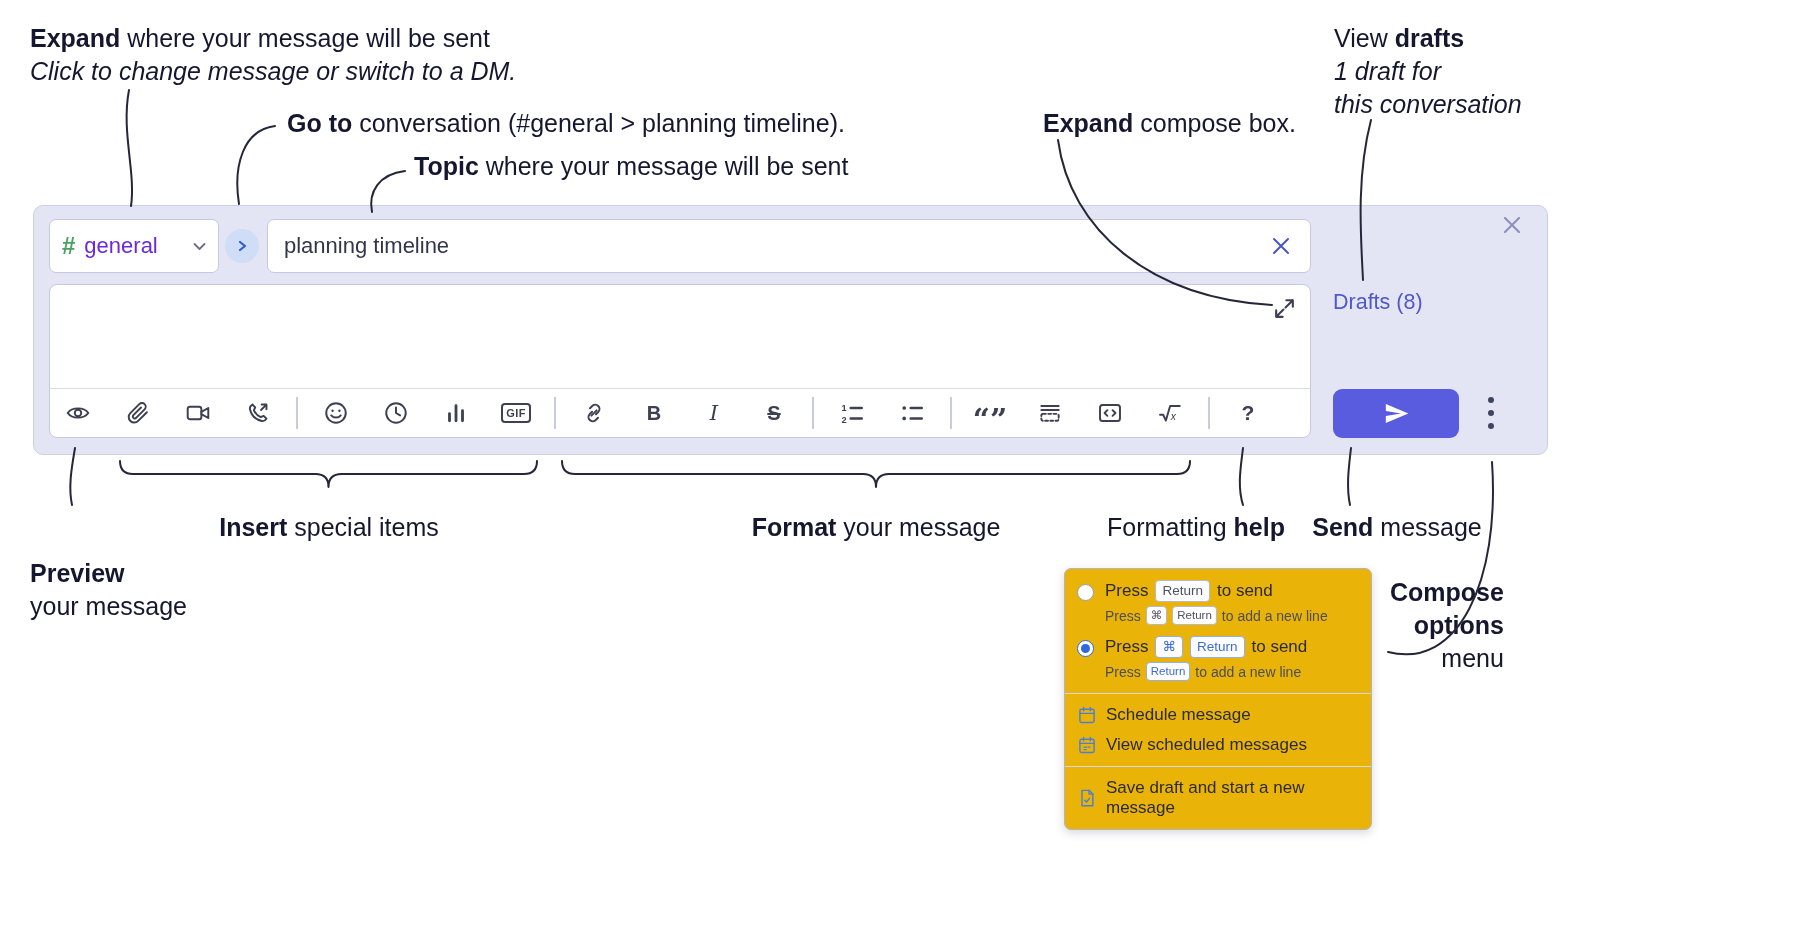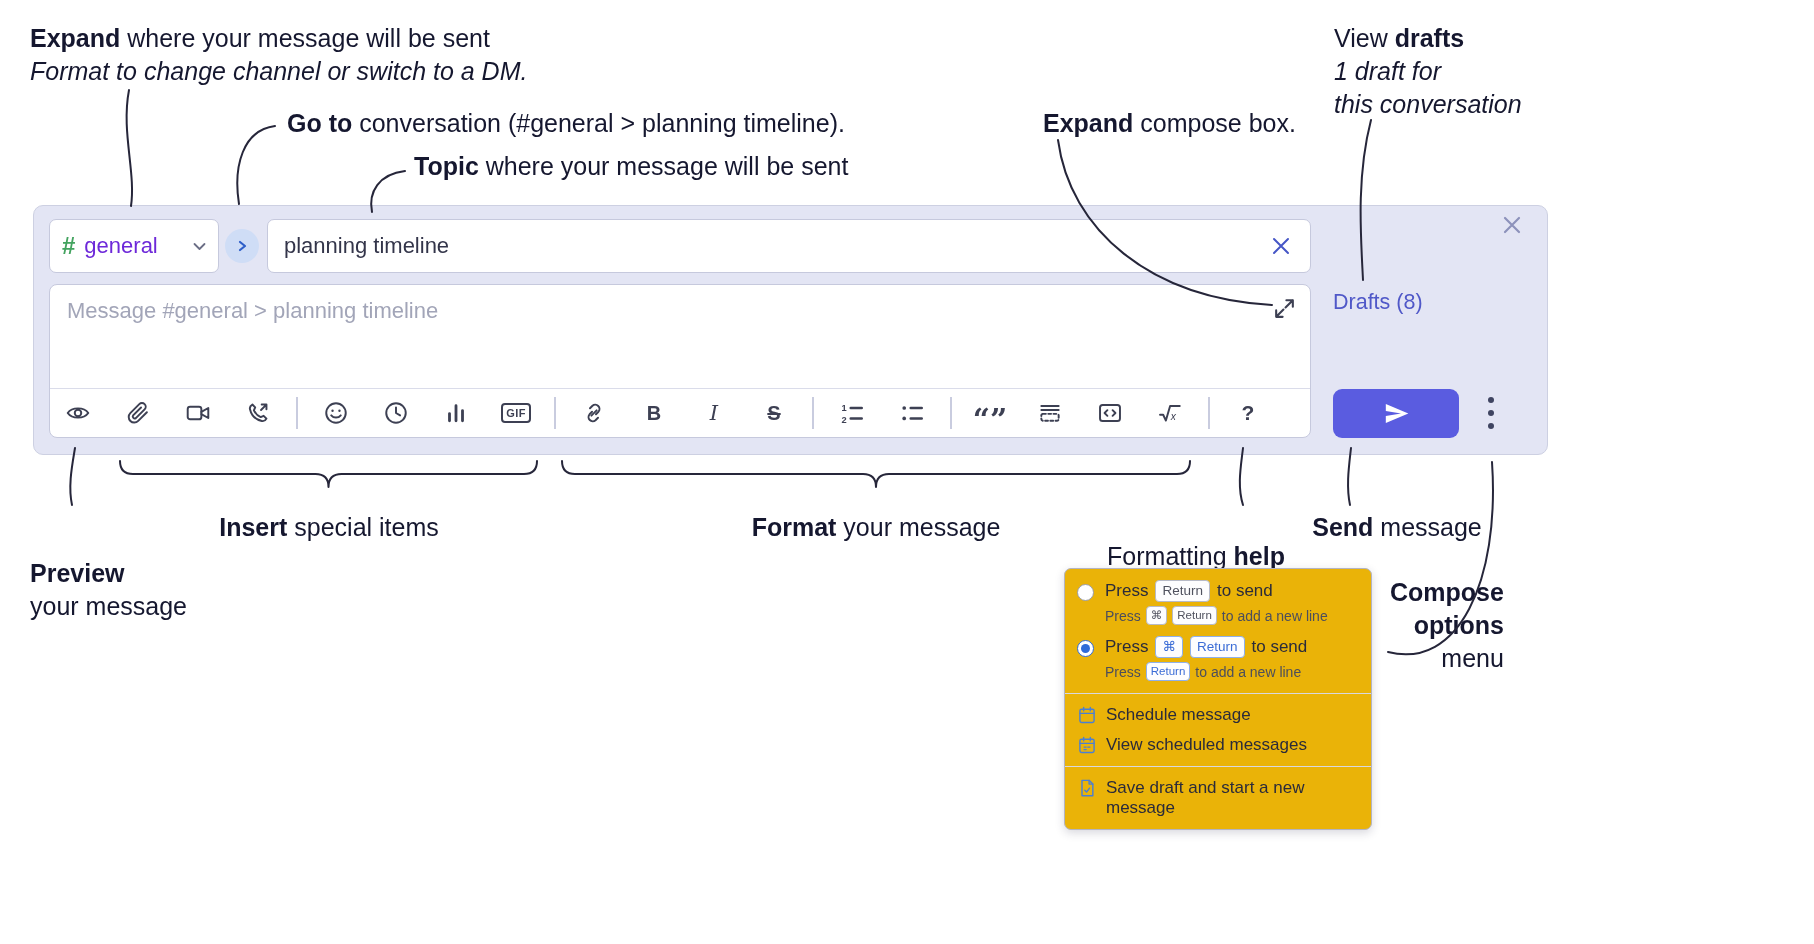--- a/index.html
+++ b/index.html
@@ -72,21 +72,21 @@
     border-radius:50%;box-sizing:border-box;background:#fff;display:flex;align-items:center;justify-content:center;}
   .popt.sel .radio{border-color:#2f6bd8;}
   .radio .dot{width:9px;height:9px;border-radius:50%;background:#2f6bd8;}
   .pmain{display:flex;align-items:center;gap:7px;font-size:17px;white-space:nowrap;}
   .psub{display:flex;align-items:center;gap:5px;font-size:14px;color:#4c4e5c;margin-top:4px;white-space:nowrap;}
   kbd{font-family:inherit;border:1px solid #b7bac6;border-radius:4px;padding:0 6px;
     font-size:13.5px;color:#50525f;background:#fdfdfe;line-height:20px;}
   .psub kbd{font-size:11.5px;line-height:17px;padding:0 4px;}
   kbd.kb{border-color:#8fb0ea;color:#3b6cd6;}
   .pdiv{height:1px;background:#d8d8e0;margin:6px 0;}
-  .pitem{display:flex;align-items:flex-start;gap:9px;padding:5px 12px;cursor:pointer;}
+  .pitem{display:flex;align-items:center;gap:9px;padding:5px 12px;cursor:pointer;}
   .pitem .picon{display:flex;flex:none;}
 </style>
 </head>
 <body>
 
 <svg class="ov" width="1814" height="944" viewBox="0 0 1814 944">
   <g fill="none" stroke="#26263a" stroke-width="2" stroke-linecap="round" stroke-linejoin="round">
     <path d="M129 90 C121 132 136 172 131 206"></path>
     <path d="M275 126 C243 130 233 166 239 204"></path>
     <path d="M405 171 C379 174 368 192 372 212"></path>
@@ -96,21 +96,21 @@
     <path d="M1243 505 C1237 486 1241 466 1243 448"></path>
     <path d="M1350 505 C1346 486 1349 466 1351 448"></path>
     <path d="M1388 652 C1458 670 1500 582 1492 462"></path>
     <path d="M120 461 q0 13 13 13 L315.5 474 q13 0 13 13 q0 -13 13 -13 L524 474 q13 0 13 -13"></path>
     <path d="M562 461 q0 13 13 13 L863 474 q13 0 13 13 q0 -13 13 -13 L1177 474 q13 0 13 -13"></path>
   </g>
 </svg>
 
 <div class="ann" style="left:30px;top:22px;">
   <div><b>Expand</b><span> where your message will be sent</span></div>
-  <div class="it">Format to change channel or switch to a DM.</div>
+  <div class="it">Click to change message or switch to a DM.</div>
 </div>
 
 <div class="ann" style="left:287px;top:107px;">
   <b>Go to</b><span> conversation (#general &gt; planning timeline).</span>
 </div>
 
 <div class="ann" style="left:414px;top:150px;">
   <b>Topic</b><span> where your message will be sent</span>
 </div>
 
@@ -156,21 +156,20 @@
 
   <button class="close-x">
     <span style="display:flex;">
       <svg width="24" height="24" viewBox="0 0 24 24" fill="none" stroke="#8d92bb" stroke-width="2.2" stroke-linecap="round">
           <path d="M5 5 L19 19 M19 5 L5 19"></path>
         </svg>
     </span>
   </button>
 
   <div class="msg">
-    <textarea placeholder="Message #general &gt; planning timeline" style=""></textarea>
     <button class="expand-btn">
       <span style="display:flex;">
         <svg width="25" height="25" viewBox="0 0 24 24" fill="none" stroke="#3d4053" stroke-width="2" stroke-linecap="round" stroke-linejoin="round">
             <path d="M13.8 4H20v6.2 M20 4l-7 7 M10.2 20H4v-6.2 M4 20l7-7"></path>
           </svg>
       </span>
     </button>
     <div class="toolbar">
         <button class="tb-btn">
           <span class="tb-ic">
@@ -344,21 +343,21 @@
 </div>
 
 <div class="ann c" style="left:329px;top:511px;">
   <b>Insert</b><span> special items</span>
 </div>
 
 <div class="ann c" style="left:876px;top:511px;">
   <b>Format</b><span> your message</span>
 </div>
 
-<div class="ann c" style="left:1196px;top:511px;margin-top:29px;">
+<div class="ann c" style="left:1196px;top:511px;">
   <span>Formatting </span><b>help</b>
 </div>
 
 <div class="ann c" style="left:1397px;top:511px;">
   <b>Send</b><span> message</span>
 </div>
 
 <div class="ann" style="left:1390px;top:576px;text-align:right;">
   <div><b>Compose</b></div>
   <div><b>options</b></div>

